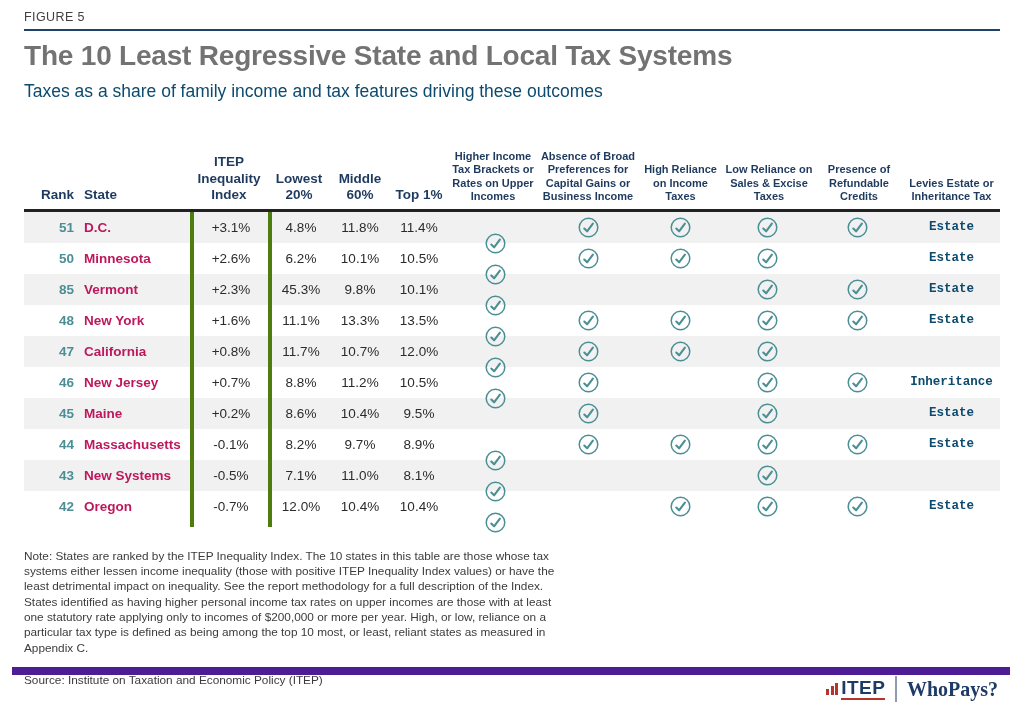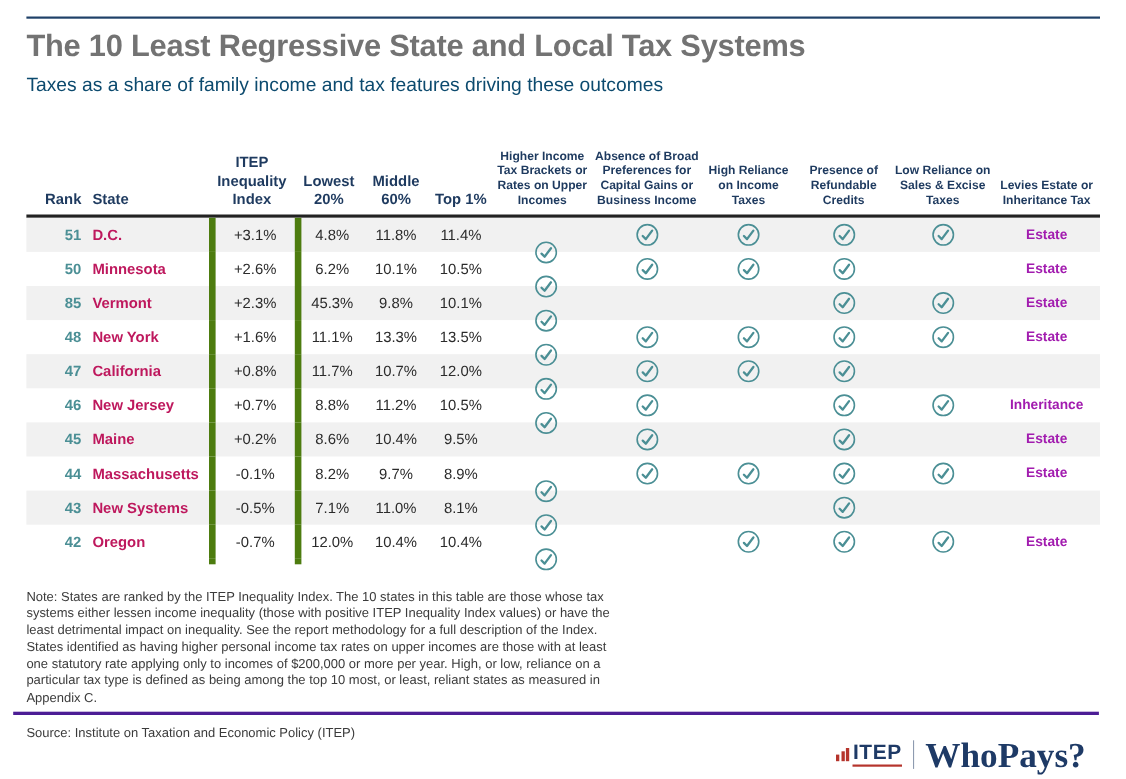--- a/index.html
+++ b/index.html
@@ -22,64 +22,65 @@
   .th-state { text-align:left; padding-left:4px; }
 
   .c1{width:56px;} .c2{width:110px;} .c3{width:78px;} .c4{width:62px;} .c5{width:60px;}
   .c6{width:58px;} .c7{width:90px;margin-top:32px;} .c8{width:100px;} .c9{width:85px;} .c10{width:88px;}
   .c11{width:92px;} .c12{width:97px;}
   .th.c7 .w, .th.c8 .w, .th.c9 .w, .th.c10 .w, .th.c11 .w, .th.c12 .w { display:inline-block; max-width:100%; }
 
   .tr { display:flex; align-items:stretch; height:31px; }
   .tr.alt { background:#f1f1f1; }
   .td { display:flex; align-items:center; justify-content:center; font-size:13.5px; color:#2b2b2b; }
-  .td.c3, .td.c4, .td.c7 { border-left:6px solid #4d7c0f; }
+  .td.c3, .td.c4, .td.c7 { border-left:4px solid #4d7c0f; }
   .td.rank { justify-content:flex-end; padding-right:6px; color:#4b8f95; font-weight:700; }
   .td.state { justify-content:flex-start; padding-left:4px; font-weight:700; color:#be185d; }
-  .td.estate { font-size:12.5px; font-weight:600; color:#a21caf; }
+  .td.estate { font-size:12.5px; font-weight:600; color:#0c4a6e;font-family:Liberation Mono, monospace; }
   .tr.stub { height:5px; background:transparent; }
   .check-cell svg { display:block; }
 
   .note { margin-top:22px; width:548px; font-size:11.8px; line-height:1.3; color:#3b3b3b; }
   .source { margin-top:17px; font-size:11.8px; color:#3b3b3b; }
 
-  .footer { position:absolute; left:12px; right:25px; bottom:6px; border-top:3px solid #4c1d95; padding-top:20px; }
+  .footer { position:absolute; left:12px; right:14px; bottom:6px; border-top:8px solid #4c1d95; padding-top:1px; }
   .logo-row { display:flex; justify-content:flex-end; align-items:center; gap:10px; padding-right:12px; }
   .itep-logo { display:flex; align-items:flex-end; gap:3px; }
   .itep-bars { display:flex; align-items:flex-end; gap:1.5px; padding-bottom:5px; }
   .itep-bars i { display:block; width:3px; background:#b5342c; }
   .itep-bars i:nth-child(1){height:6px;} .itep-bars i:nth-child(2){height:9px;} .itep-bars i:nth-child(3){height:12px;}
   .itep-text { display:flex; flex-direction:column; }
   .itep-word { font-size:19px; font-weight:800; color:#1e3a66; letter-spacing:0.5px; line-height:1; }
   .itep-tagline { height:2px; background:#b5342c; margin-top:1.5px; }
   .logo-sep { width:1.5px; height:26px; background:#8e9bb0; }
-  .whopays { font-family:"Liberation Serif","DejaVu Serif",serif; font-size:32px; font-weight:700; color:#1e3a66; line-height:1; }
+  .whopays { font-family:"Liberation Serif","DejaVu Serif",serif; font-size:20px; font-weight:700; color:#1e3a66; line-height:1; }
 </style>
 </head>
 <body>
 
 <div class="page">
   <div class="inner">
+    <div class="fig-label">FIGURE 5</div>
     <div class="top-rule"></div>
     <div class="title">The 10 Least Regressive State and Local Tax Systems</div>
     <div class="subtitle">Taxes as a share of family income and tax features driving these outcomes</div>
 
     <div class="table">
       <div class="thead">
         <div class="th big th-rank c1">Rank</div>
         <div class="th big th-state c2">State</div>
         <div class="th big c3">ITEP Inequality Index</div>
         <div class="th big c4">Lowest 20%</div>
         <div class="th big c5">Middle 60%</div>
         <div class="th big c6">Top 1%</div>
         <div class="th small c7"><span class="w">Higher Income Tax Brackets or Rates on Upper Incomes</span></div>
         <div class="th small c8"><span class="w">Absence of Broad Preferences for Capital Gains or Business Income</span></div>
         <div class="th small c9"><span class="w">High Reliance on Income Taxes</span></div>
+        <div class="th small c11"><span class="w">Low Reliance on Sales &amp; Excise Taxes</span></div>
         <div class="th small c10"><span class="w">Presence of Refundable Credits</span></div>
-        <div class="th small c11"><span class="w">Low Reliance on Sales &amp; Excise Taxes</span></div>
         <div class="th small c12"><span class="w">Levies Estate or Inheritance Tax</span></div>
       </div>
       <div id="tbody">
           <div class="tr alt">
     <div class="td rank c1">51</div>
     <div class="td state c2">D.C.</div>
     <div class="td c3">+3.1%</div>
     <div class="td c4">4.8%</div>
     <div class="td c5">11.8%</div>
     <div class="td c6">11.4%</div>

